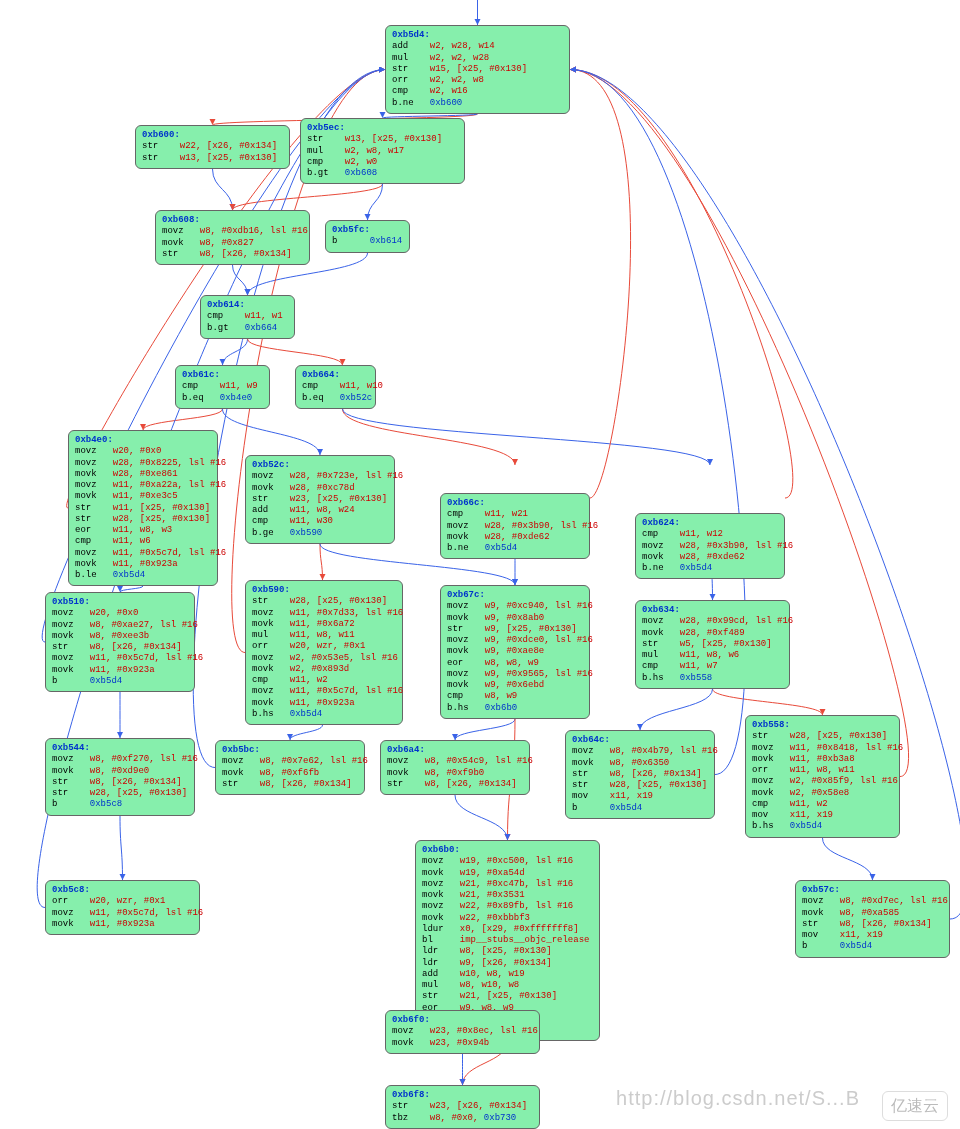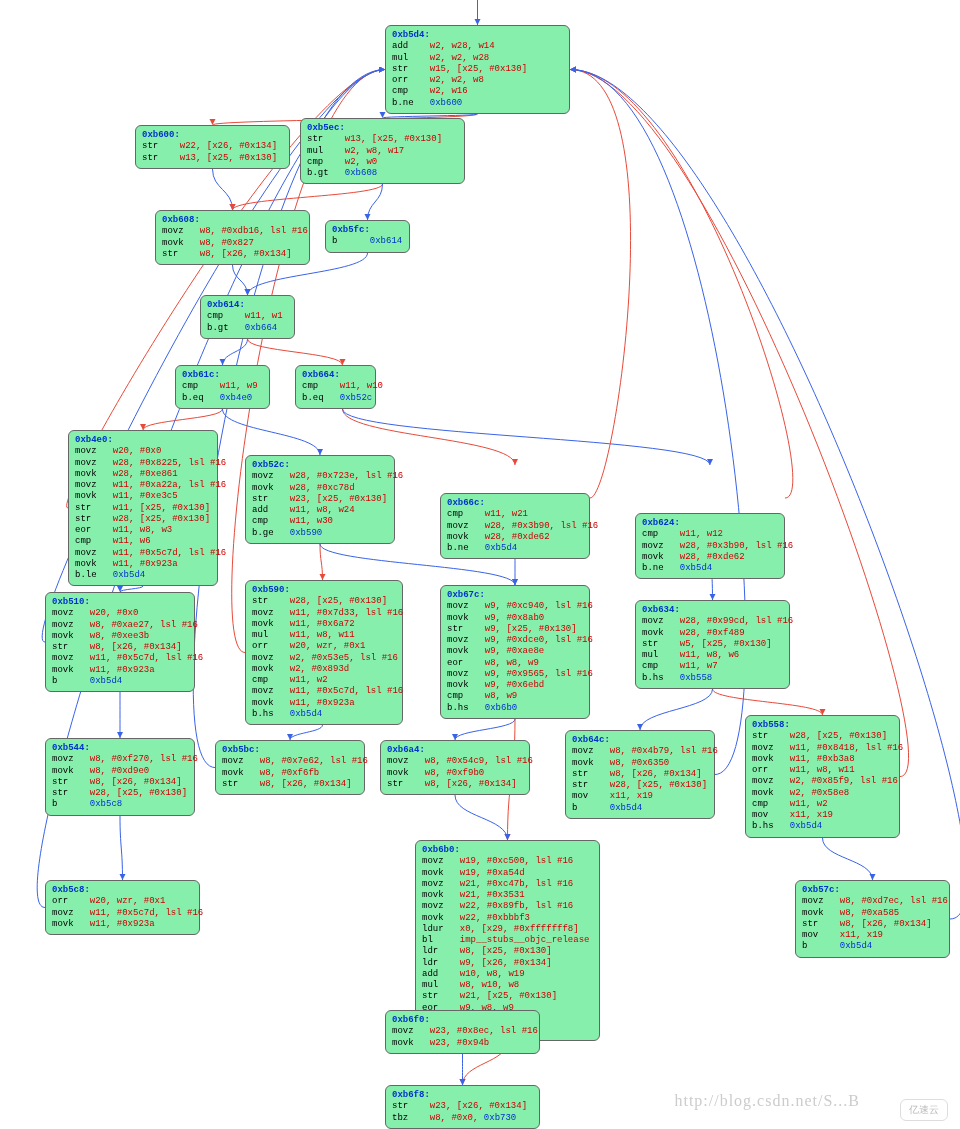--- a/index.html
+++ b/index.html
@@ -34,31 +34,31 @@
   }
   .addr { color: #0033cc; font-weight: bold; }
   .mn   { color: #000000; }
   .arg  { color: #cc0000; }
   .tgt  { color: #0033cc; }
   .wm-text {
     position: absolute;
     right: 100px;
     bottom: 18px;
     color: #cccccc;
-    font-family: Liberation Serif, serif;
-    font-size: 16px;
+    font-family: Liberation Sans, sans-serif;
+    font-size: 20px;
     letter-spacing: 1px;
   }
   .wm-logo {
     position: absolute;
     right: 12px;
     bottom: 8px;
     color: #bbb;
     font-family: Arial, sans-serif;
-    font-size: 10px;
+    font-size: 16px;
     border: 1px solid #ddd;
     border-radius: 6px;
     padding: 4px 8px;
   }
 </style>
 </head>
 <body>
 
 <div id="canvas">
   <svg id="edges">

